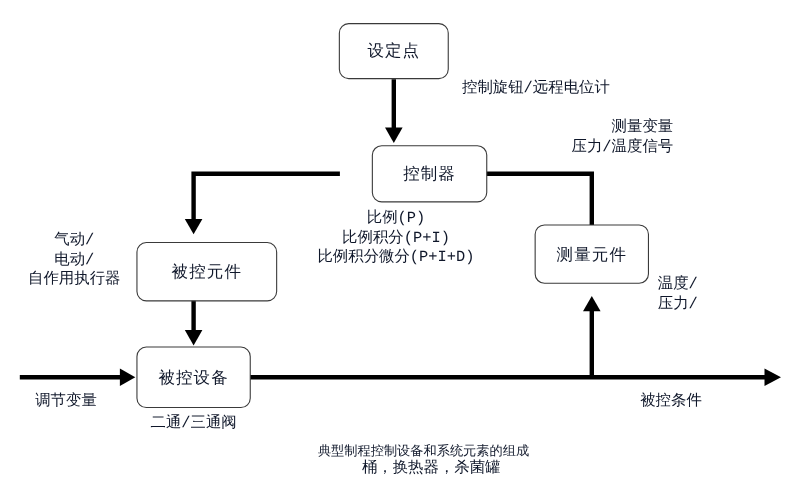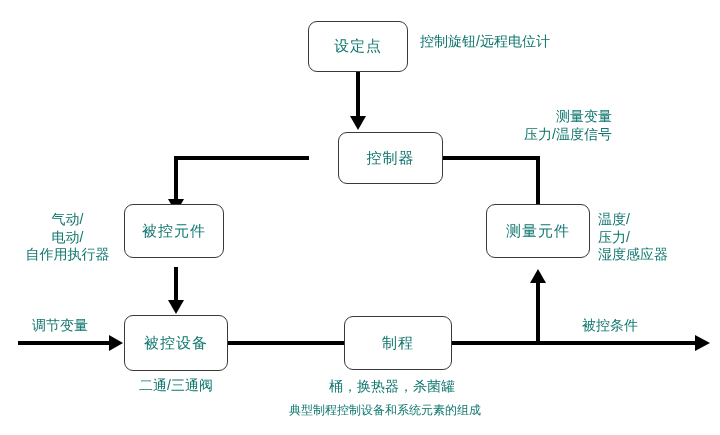--- a/index.html
+++ b/index.html
@@ -5,22 +5,22 @@
   html, body {
     margin: 0;
     padding: 0;
     background: #ffffff;
   }
   .canvas {
     position: relative;
     width: 720px;
     height: 435px;
     background: #ffffff;
-    font-family: Liberation Sans, sans-serif;
-    color: #0f766e;
+    font-family: Liberation Mono, monospace;
+    color: #0f172a;
     overflow: hidden;
   }
   .wires {
     position: absolute;
     left: 0;
     top: 0;
     width: 720px;
     height: 435px;
     z-index: 1;
   }
@@ -39,21 +39,21 @@
   }
   .lbl {
     position: absolute;
     z-index: 3;
     font-size: 14px;
     line-height: 17.5px;
     white-space: nowrap;
   }
   .lbl.center { text-align: center; }
   .lbl.right  { text-align: right; }
-  .lbl.left   { text-align: left; }
+  .lbl.left   { text-align: left; margin-top: 40px; }
   .caption {
     position: absolute;
     z-index: 3;
     font-size: 12px;
     text-align: center;
   }
 </style>
 </head>
 <body>
 
@@ -81,55 +81,56 @@
   </svg>
 
   <div class="node" style="left:308px; top:21px; width:100px; height:51px;">
     <span>设定点</span>
   </div>
 
   <div class="node" style="left:307px; top:132px; width:105px; height:52px;margin-left:31px;">
     <span>控制器</span>
   </div>
 
-  <div class="node" style="left:124px; top:204px; width:100px; height:54px;">
+  <div class="node" style="left:124px; top:220px; width:128px; height:54px;">
     <span>被控元件</span>
   </div>
 
   <div class="node" style="left:486px; top:204px; width:104px; height:54px;">
     <span>测量元件</span>
   </div>
 
   <div class="node" style="left:124px; top:315px; width:104px; height:56px;justify-content:center;">
     <span>被控设备</span>
   </div>
 
-  <div class="node" style="left:344px; top:316px; width:108px; height:54px;">
-    <span>制程</span>
-  </div>
 
   <div class="lbl left" style="left:420px; top:33px;">控制旋钮/远程电位计</div>
 
 
   <div class="lbl center" style="left:462px; top:108px; width:150px;text-align:right;">
     <div>测量变量</div>
     <div>压力/温度信号</div>
   </div>
 
+  <div class="lbl center" style="left:270px; top:191px; width:180px;">
+    <div>比例(P)</div>
+    <div>比例积分(P+I)</div>
+    <div>比例积分微分(P+I+D)</div>
+  </div>
 
   <div class="lbl right" style="left:18px; top:211px; width:99px;text-align:center;">
     <div>气动/</div>
     <div>电动/</div>
     <div>自作用执行器</div>
   </div>
 
   <div class="lbl left" style="left:598px; top:211px; width:110px;">
     <div>温度/</div>
     <div>压力/</div>
-    <div>湿度感应器</div>
   </div>
 
   <div class="lbl left" style="left:32px; top:317px;">调节变量</div>
 
   <div class="lbl center" style="left:111px; top:377px; width:130px;">二通/三通阀</div>
 
   <div class="lbl left" style="left:329px; top:378px;">桶，换热器，杀菌罐</div>
 
   <div class="lbl left" style="left:582px; top:317px;">被控条件</div>
 

